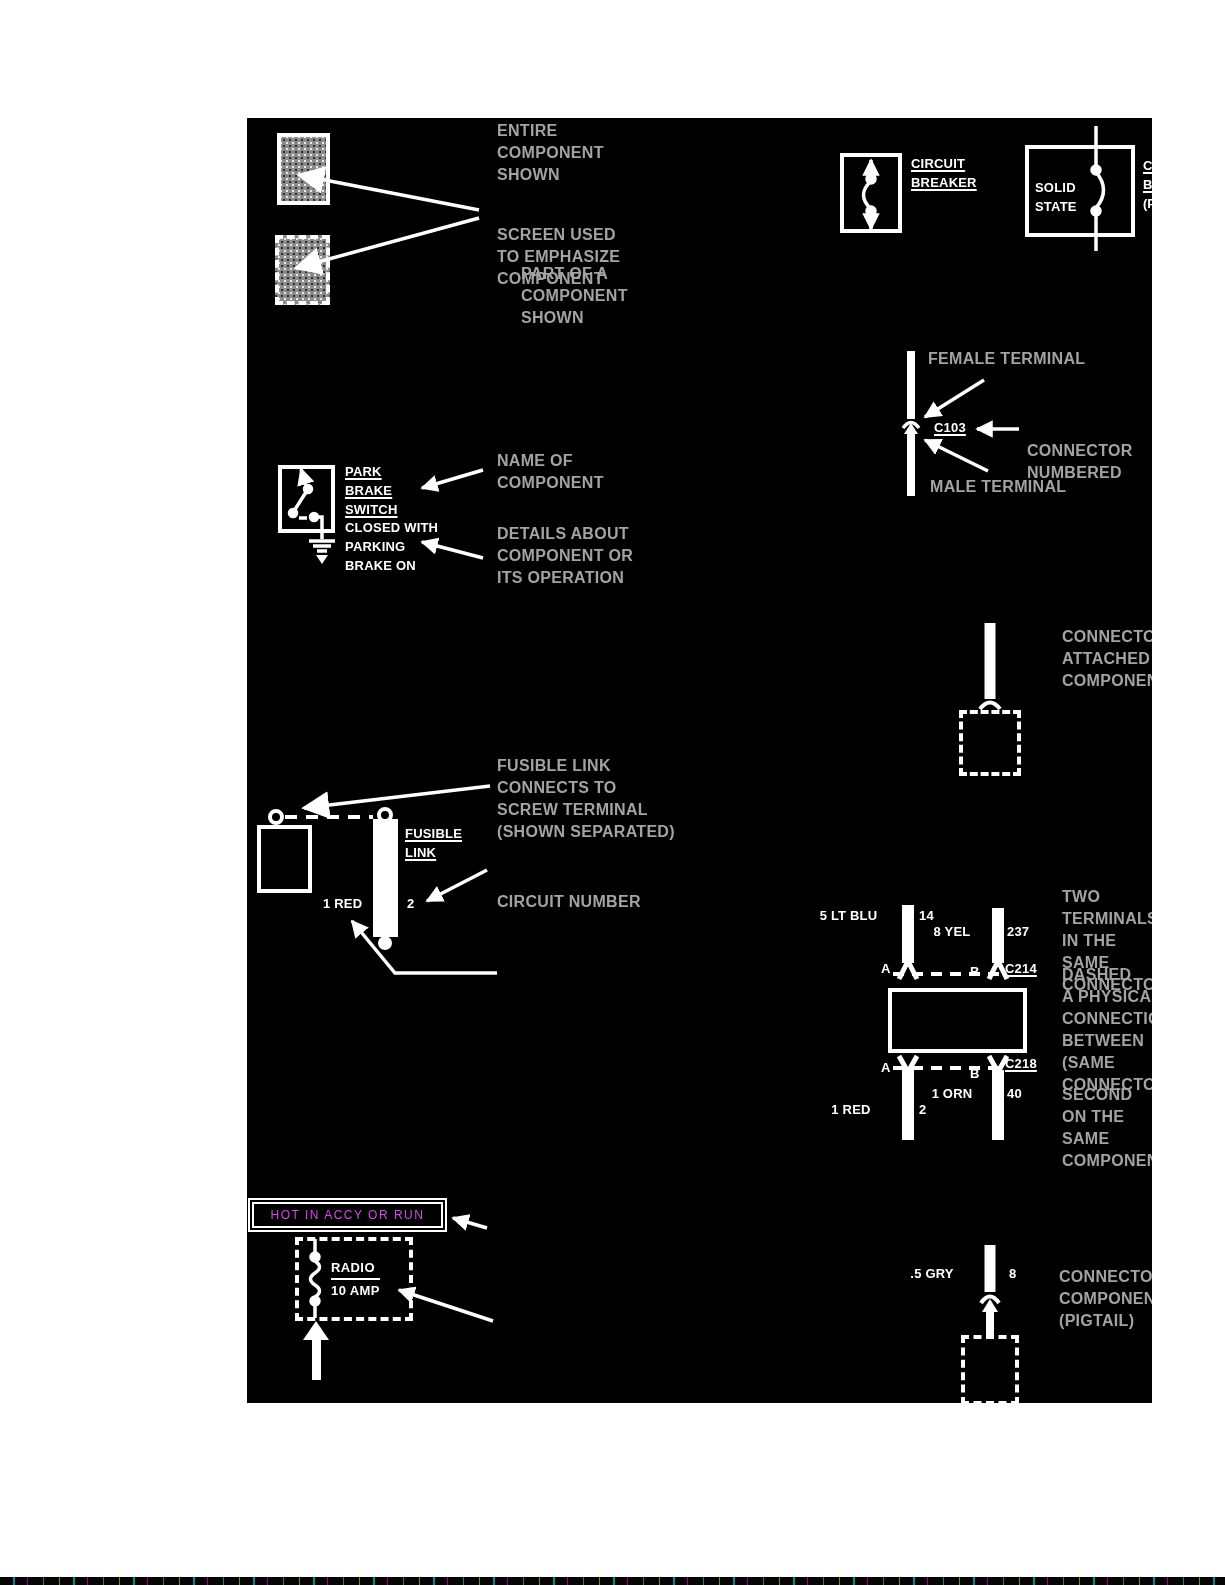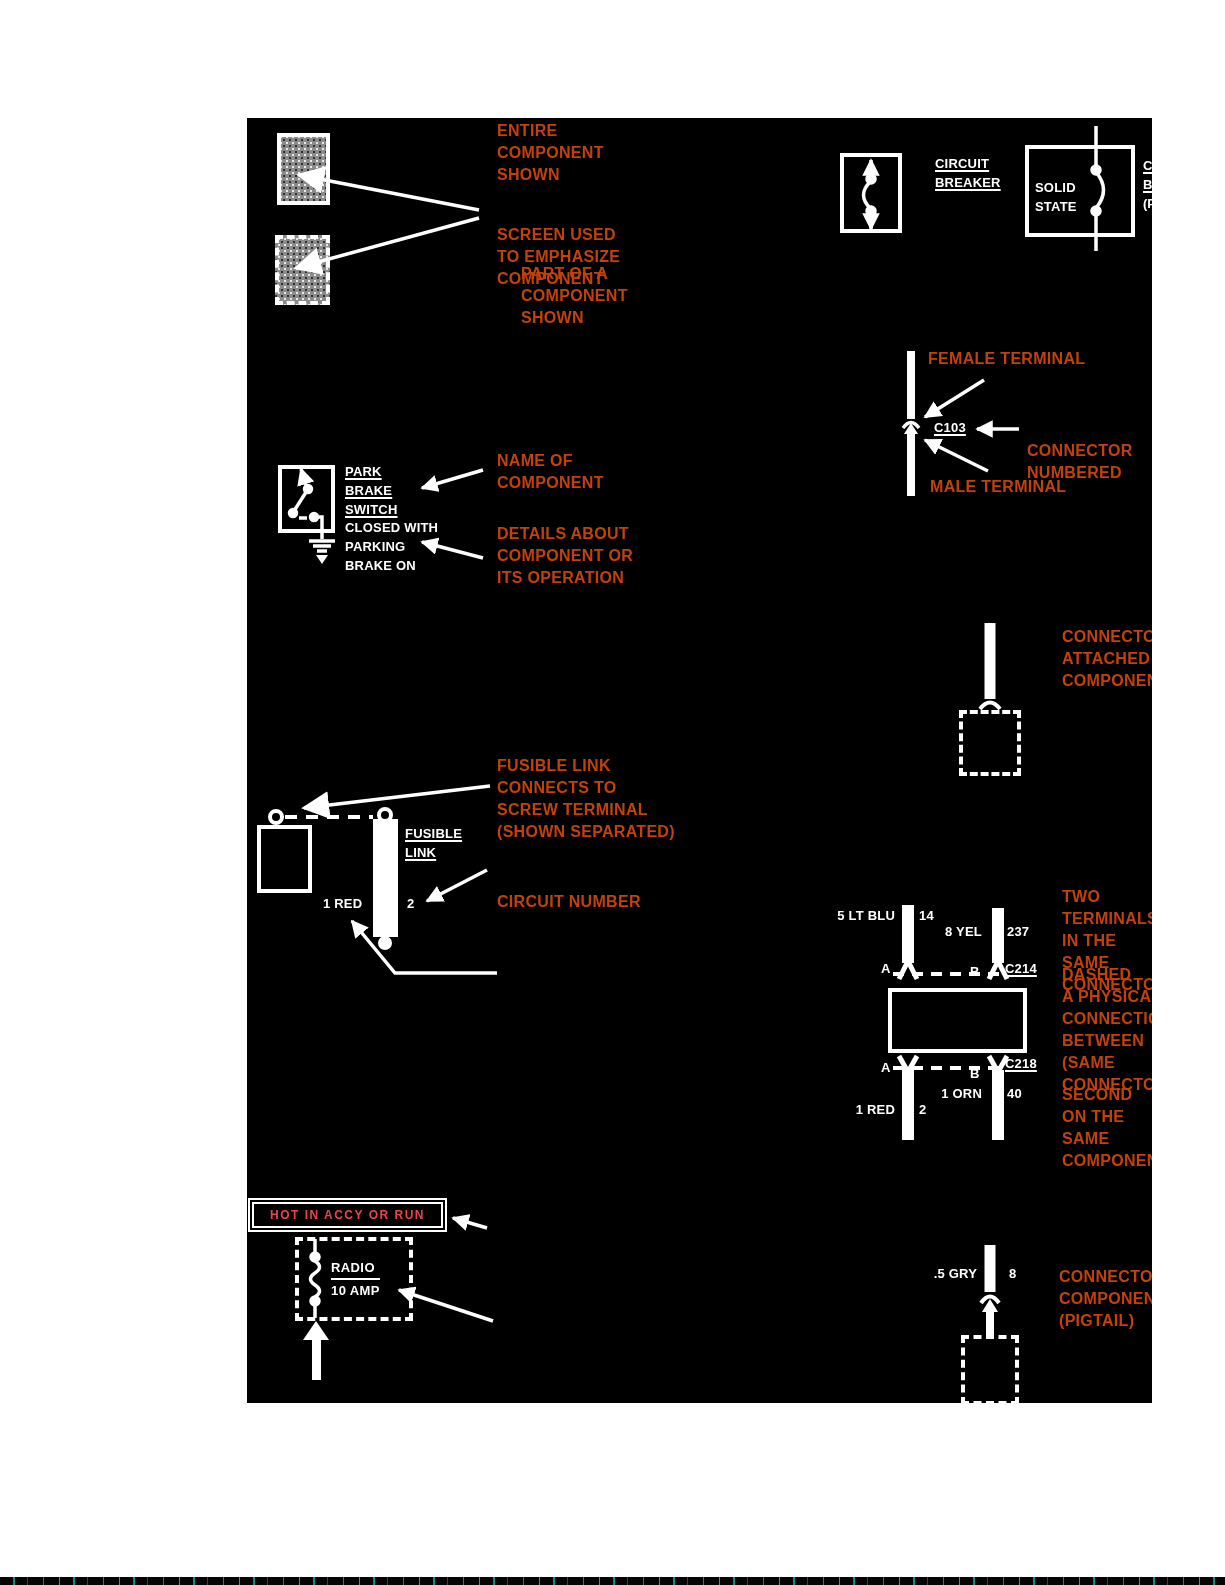--- a/index.html
+++ b/index.html
@@ -1,34 +1,34 @@
 <!DOCTYPE html>
 <html><head>
 <meta charset="utf-8">
 <style>
   html,body{margin:0;padding:0;background:#fff;}
   #page{position:relative;width:1225px;height:1585px;background:#ffffff;overflow:hidden;
         font-family:"Liberation Sans","DejaVu Sans",sans-serif;}
   #panel{position:absolute;left:247px;top:118px;width:905px;height:1285px;background:#000;overflow:hidden;}
   .abs{position:absolute;}
-  .cap{position:absolute;color:#c2410c;font-size:16px;font-weight:bold;line-height:22px;
+  .cap{position:absolute;color:#a3a3a3;font-size:16px;font-weight:bold;line-height:22px;
        letter-spacing:.3px;white-space:pre-line;}
   .lbl{position:absolute;color:#fff;font-size:13px;font-weight:bold;line-height:19px;
        letter-spacing:.2px;white-space:pre-line;}
   .und{text-decoration:underline;text-decoration-thickness:2px;text-underline-offset:2px;}
-  .rt{text-align:right;}
+  .rt{text-align:center;}
   .bx{position:absolute;border:4px solid #fff;background:transparent;box-sizing:border-box;}
   .bxd{position:absolute;border:4px dashed #fff;background:transparent;box-sizing:border-box;}
   .screen{background-color:#8b8b8b;
      background-image:radial-gradient(#2e2e2e 1.3px,transparent 1.4px),
                       radial-gradient(#e9e9e9 1px,transparent 1.1px);
      background-size:6px 6px,6px 6px;background-position:0 0,3px 3px;}
   #hotbox{position:absolute;border:6px double #fff;box-sizing:border-box;
      display:flex;align-items:center;justify-content:center;}
-  #hotbox span{color:#ef4444;font-size:12px;font-weight:bold;letter-spacing:1.5px;}
+  #hotbox span{color:#d946ef;font-size:12px;font-weight:normal;letter-spacing:1.5px;}
   #fuselabel div{color:#fff;font-size:13px;font-weight:bold;letter-spacing:.4px;}
   #fuselabel .top{border-bottom:2px solid #fff;padding-bottom:3px;margin-bottom:3px;}
   #noise{position:absolute;left:0;top:1577px;width:1225px;height:8px;
      background:repeating-linear-gradient(90deg,#050505 0 13px,#0a8a8a 13px 15px,#050505 15px 27px,
        #8a0a8a 27px 28px,#050505 28px 43px,#2a8a2a 43px 44px,#050505 44px 59px,#8a8a0a 59px 60px);}
   svg{position:absolute;left:0;top:0;}
   .frag{color:#fff;font-size:13px;font-weight:bold;line-height:19px;}
 </style>
 </head>
 <body>
@@ -210,21 +210,21 @@
 COMPONENT</div>
     <div class="cap" style="left:812px;top:1148px;">CONNECTOR
 COMPONENT
 (PIGTAIL)</div>
     <div class="abs" style="left:896px;top:38px;">
       <div class="frag und">C</div>
       <div class="frag und">B</div>
       <div class="frag">(P</div>
     </div>
 
-    <div class="lbl und" style="left:688px;top:36px;">CIRCUIT
+    <div class="lbl und" style="left:664px;top:36px;">CIRCUIT
 BREAKER</div>
     <div class="lbl" style="left:788px;top:60px;">SOLID
 STATE</div>
     <div class="cap" style="left:681px;top:230px;">FEMALE TERMINAL</div>
     <div class="cap" style="left:780px;top:294px;margin-top:28px;">CONNECTOR
 NUMBERED</div>
     <div class="lbl und" style="left:687px;top:300px;">C103</div>
     <div class="cap" style="left:683px;top:358px;">MALE TERMINAL</div>
     <div class="lbl und" style="left:98px;top:344px;">PARK
 BRAKE

